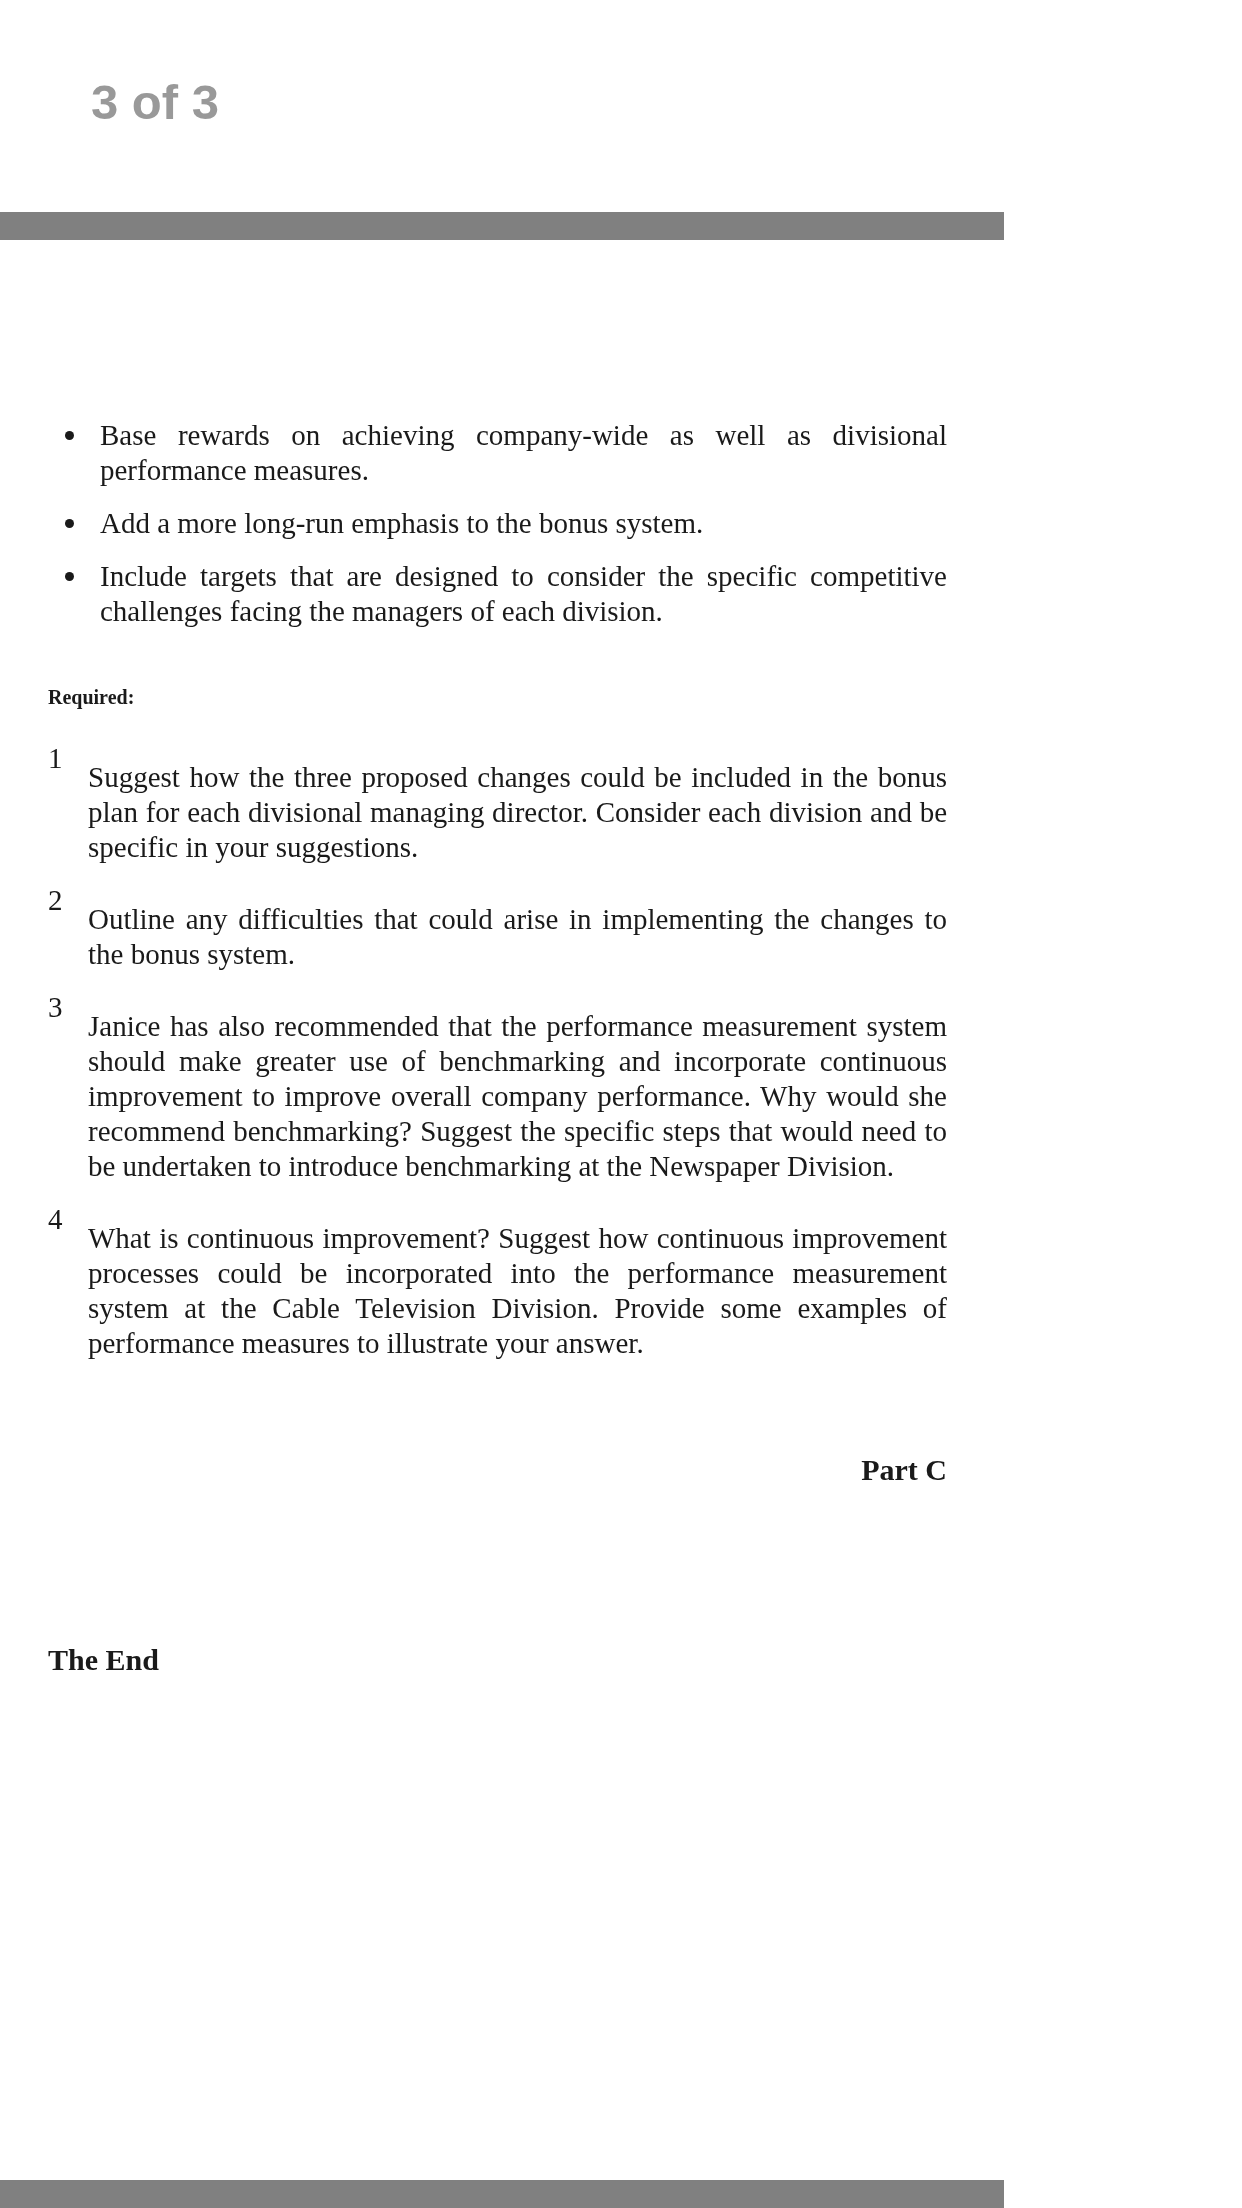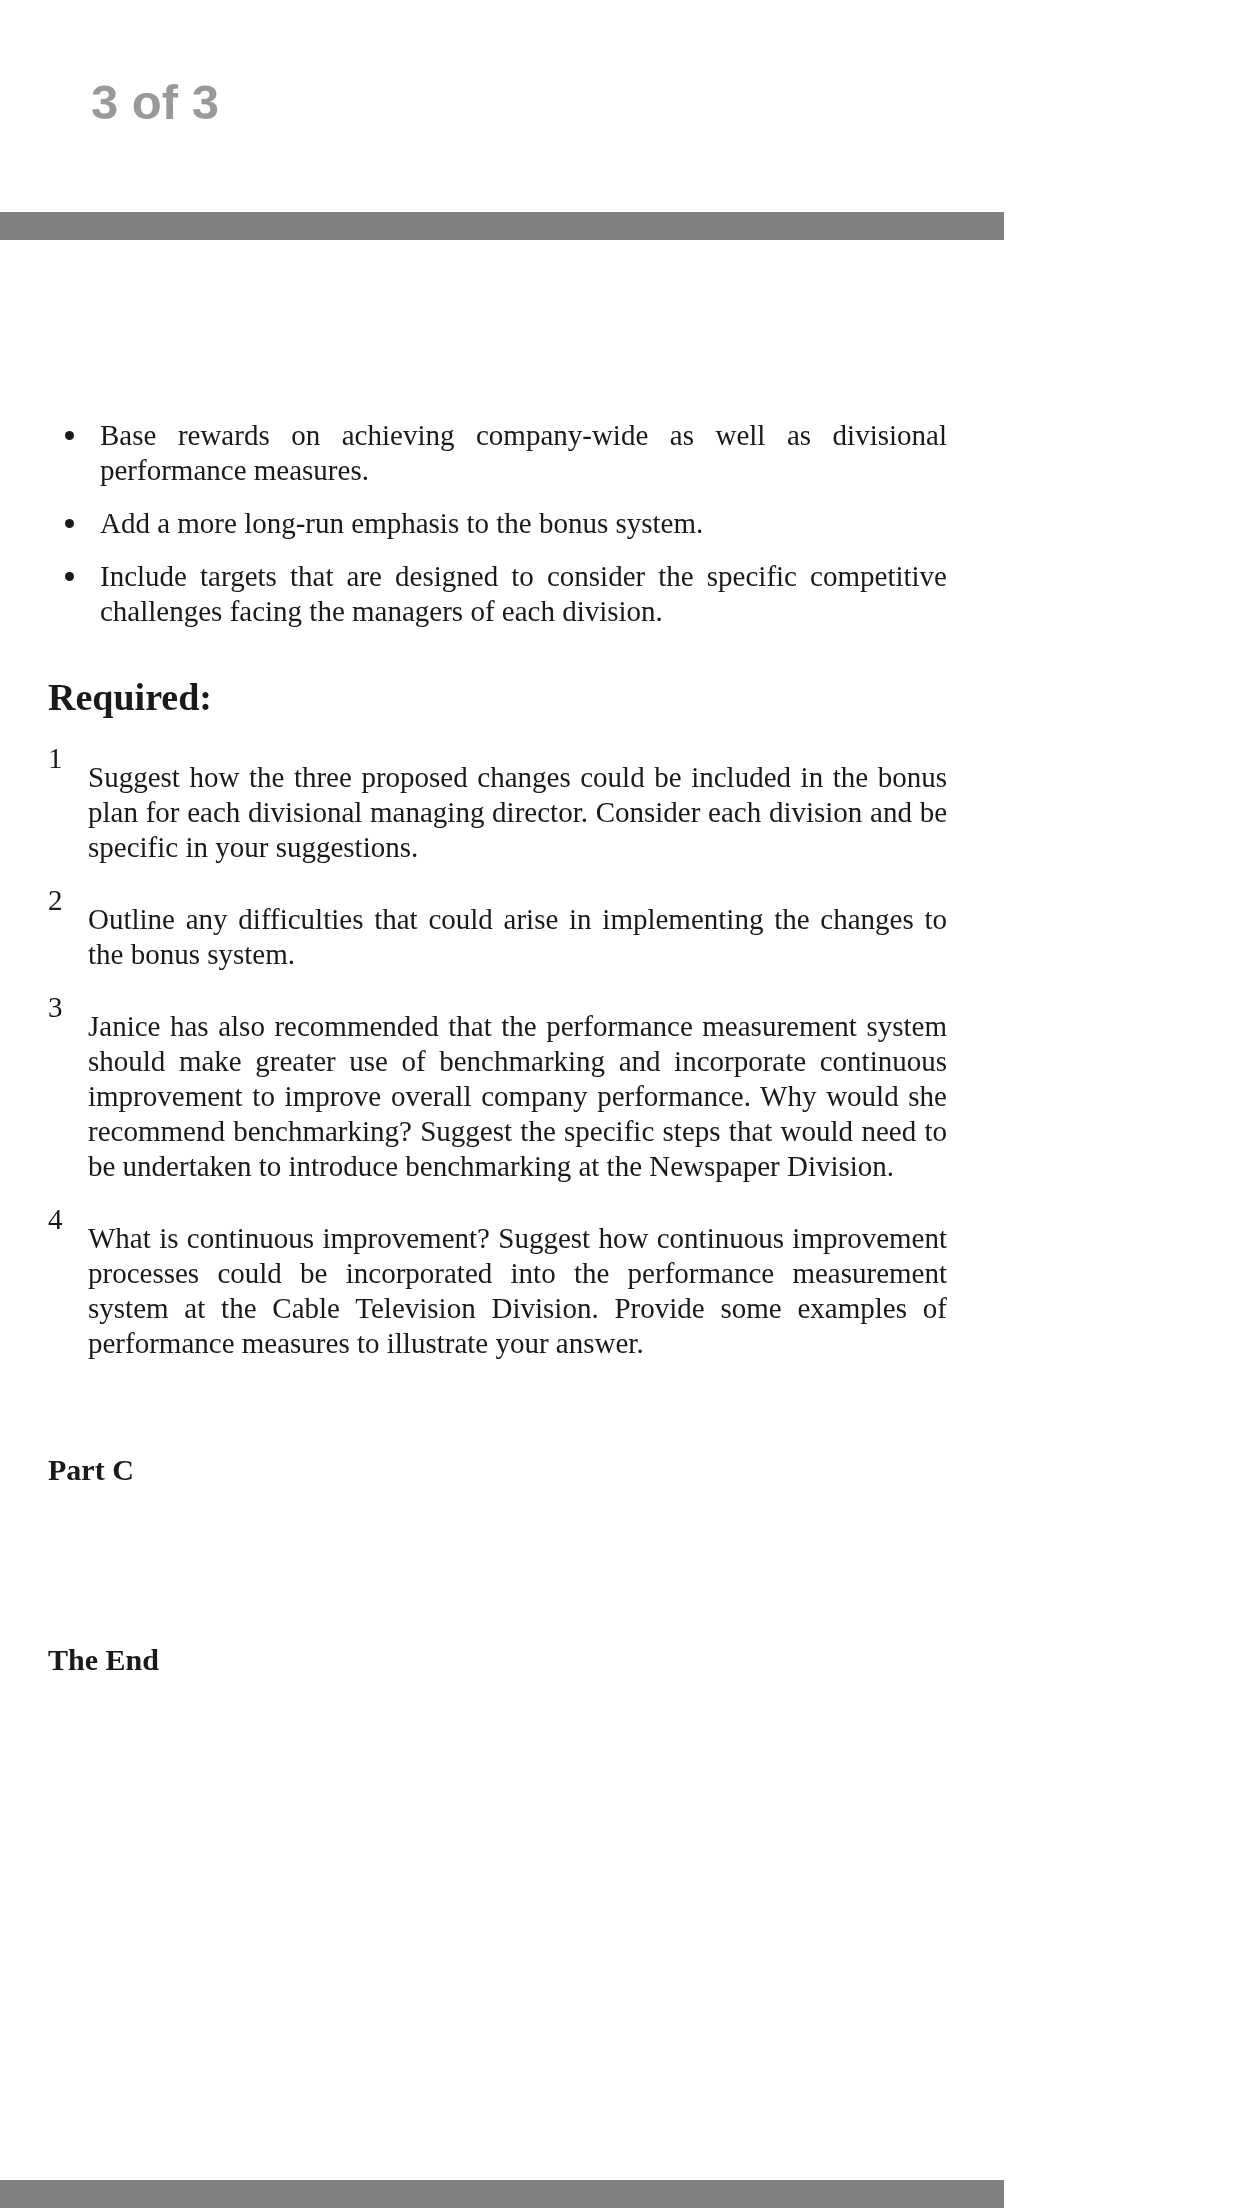--- a/index.html
+++ b/index.html
@@ -58,33 +58,34 @@
     position: absolute;
     left: 17px;
     top: 13px;
     width: 9px;
     height: 9px;
     border-radius: 50%;
     background: #1a1a1a;
   }
   .heading {
     font-weight: bold;
-    font-size: 38px;
+    font-size: 20px;
     line-height: 35px;
     margin: 51px 0 26px 0;
   }
   ol.numbered { list-style: none; margin: 0; padding: 0; }
   ol.numbered li { display: flex; margin-bottom: 18px; }
   ol.numbered .num { flex: 0 0 40px; }
   ol.numbered .txt { flex: 1; text-align: justify; margin-top: 19px; }
   .partc-heading {
     font-weight: bold;
     font-size: 30px;
     line-height: 35px;
     margin: 91px 0 30px 0;
+    text-align: right;
   }
   .partc-para { text-align: justify; }
   .the-end {
     font-weight: bold;
     font-size: 30px;
     line-height: 35px;
     text-align: left;
     margin-top: 155px;
     padding-right: 100px;
   }

